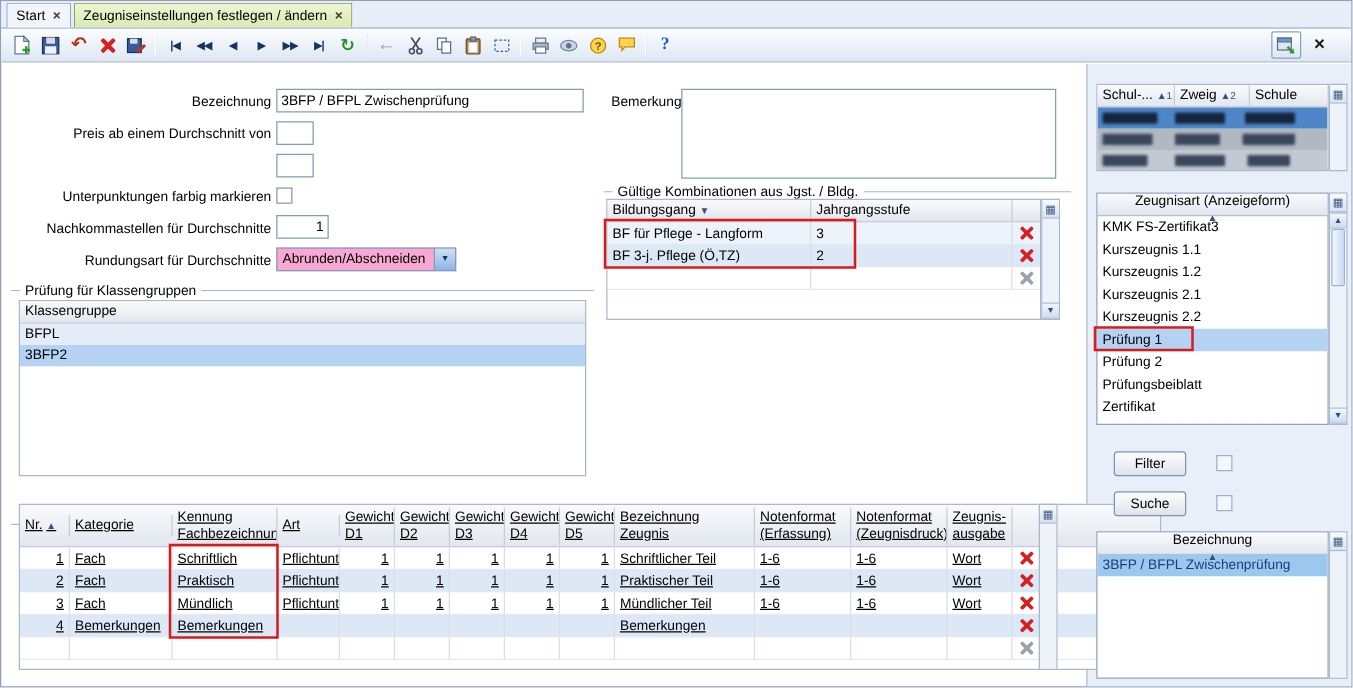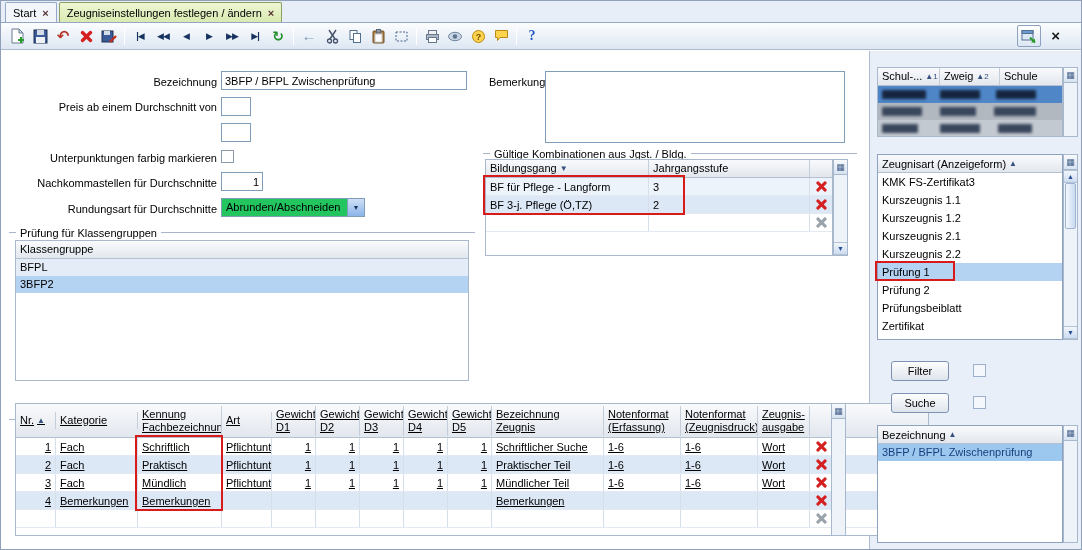--- a/index.html
+++ b/index.html
@@ -50,21 +50,21 @@
   .sep-label { padding:0 4px; white-space:nowrap; }
 
   
   .flabel { position:absolute; height:14px; line-height:14px; white-space:nowrap; }
   .r { text-align:right; }
   .txt { position:absolute; border:1px solid #7f9db9; background:#fff; font:inherit; padding:1px 3px; height:19px; }
   .txt.num { text-align:right; }
   textarea.txt { resize:none; }
   .chk { position:absolute; width:13px; height:13px; background:#fff; border:1px solid #8a98a8; }
   .chk.lite { border-color:#9ab0cc; background:#f4f8fc; }
-  .combo { position:absolute; height:19px; border:1px solid #7f9db9; background:#22c55e; display:flex; align-items:stretch; }
+  .combo { position:absolute; height:19px; border:1px solid #7f9db9; background:#f9a8d4; display:flex; align-items:stretch; }
   .combo-text { flex:1; padding:1px 4px; line-height:15px; white-space:nowrap; overflow:hidden; }
   .combo-btn { width:17px; background:linear-gradient(#cfe0f6,#8cb4e8); border-left:1px solid #7f9db9;
                display:flex; align-items:center; justify-content:center; font-size:7px; color:#16325e; }
 
   
   .grid { position:absolute; background:#fff; border:1px solid #aab8cc; overflow:hidden; }
   .ghead { display:flex; background:linear-gradient(#f9fafc,#e2e7ee); border-bottom:1px solid #b5c0d0;align-items:center; }
   .gh { padding:2px 4px; border-right:1px solid #c4cdda; white-space:pre-line; line-height:13px;
         overflow:hidden; display:flex; align-items:flex-start; gap:3px; }
   .gh .sort { font-size:8px; color:#35507c; line-height:13px; }
@@ -81,21 +81,21 @@
   .k4,.k5,.k6,.k7,.k8{width:44px}
   .k9{width:112px}.k10{width:77px}.k11{width:77px}.k12{width:52px}.kx{width:22px}
   
   .b0{width:164px}.b1{width:162px}.bx{width:22px}
   
   .s0{width:62px}.s1{width:60px}.s2{width:62px}
 
   
   .listbox { position:absolute; background:#fff; border:1px solid #8ea2c0; overflow:hidden; }
   .list-head { height:18px; display:flex; align-items:center; padding:0 4px;
-               background:linear-gradient(#f9fafc,#e2e7ee); border-bottom:1px solid #b5c0d0; gap:3px; }
+               background:linear-gradient(#f9fafc,#e2e7ee); border-bottom:1px solid #b5c0d0; gap:3px;flex-direction:column; }
   .list-item { height:18px; line-height:18px; padding:0 4px; white-space:nowrap; overflow:hidden; }
   .list-item.sel { background:#b4d2f2; }
   .list-item.selblue { background:#9cc8f0; color:#16407c; }
 
   
   .strip { position:absolute; width:15px; background:#e3ebf6; border:1px solid #a8b8cc;
            display:flex; flex-direction:column; }
   .chooser { height:15px; background:linear-gradient(#f8fafc,#d8e2f0); border-bottom:1px solid #a8b8cc;
              font-size:9px; color:#44608a; text-align:center; line-height:14px; }
   .sarrow { height:13px; background:linear-gradient(#f2f6fc,#cddcf0); border-top:1px solid #b4c2d6; border-bottom:1px solid #b4c2d6;
@@ -380,21 +380,21 @@
     <div class="grow2">
       <div class="gc k0 num">1</div>
       <div class="gc k1">Fach</div>
       <div class="gc k2">Schriftlich</div>
       <div class="gc k3">Pflichtunt</div>
       <div class="gc k4 num">1</div>
       <div class="gc k5 num">1</div>
       <div class="gc k6 num">1</div>
       <div class="gc k7 num">1</div>
       <div class="gc k8 num">1</div>
-      <div class="gc k9">Schriftlicher Suche</div>
+      <div class="gc k9">Schriftlicher Teil</div>
       <div class="gc k10">1-6</div>
       <div class="gc k11">1-6</div>
       <div class="gc k12">Wort</div>
       <div class="gcx kx">
           <span class="xm"></span>
         </div>
     </div>
 
     <div class="grow2 alt">
       <div class="gc k0 num">2</div>

